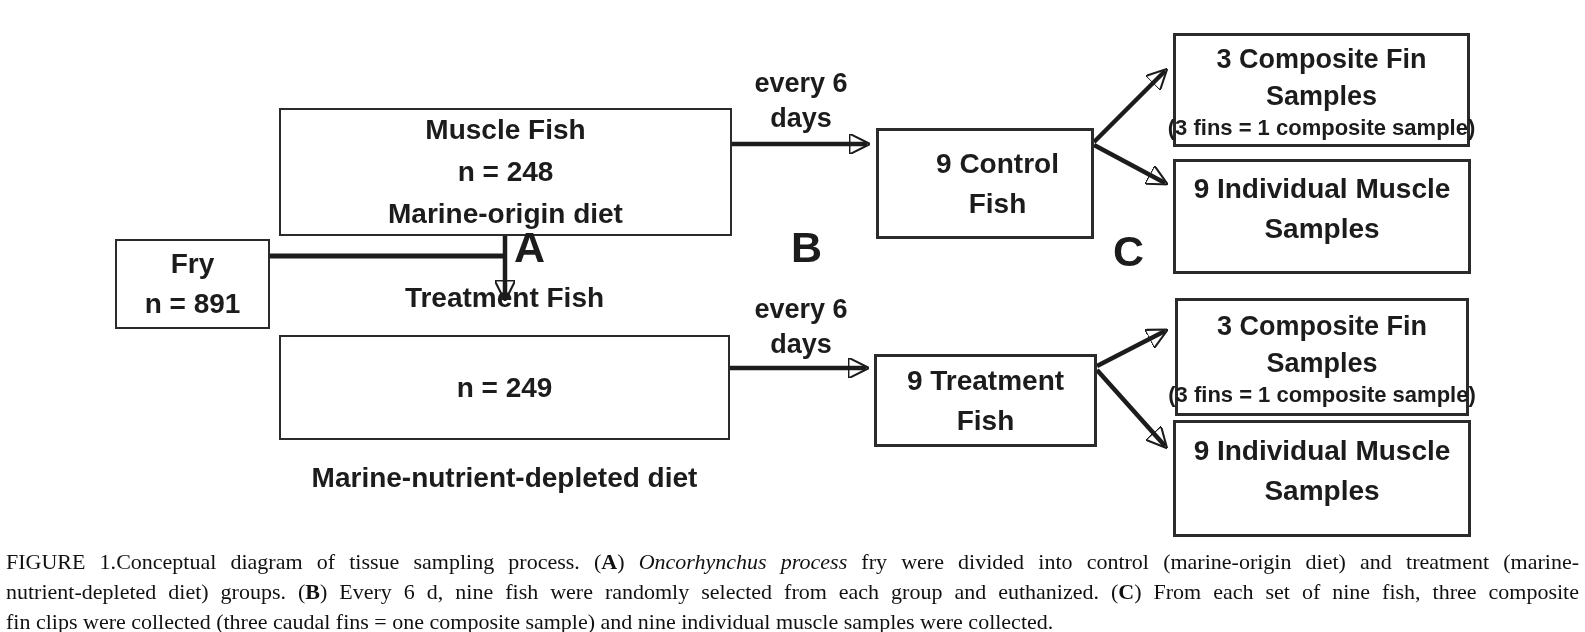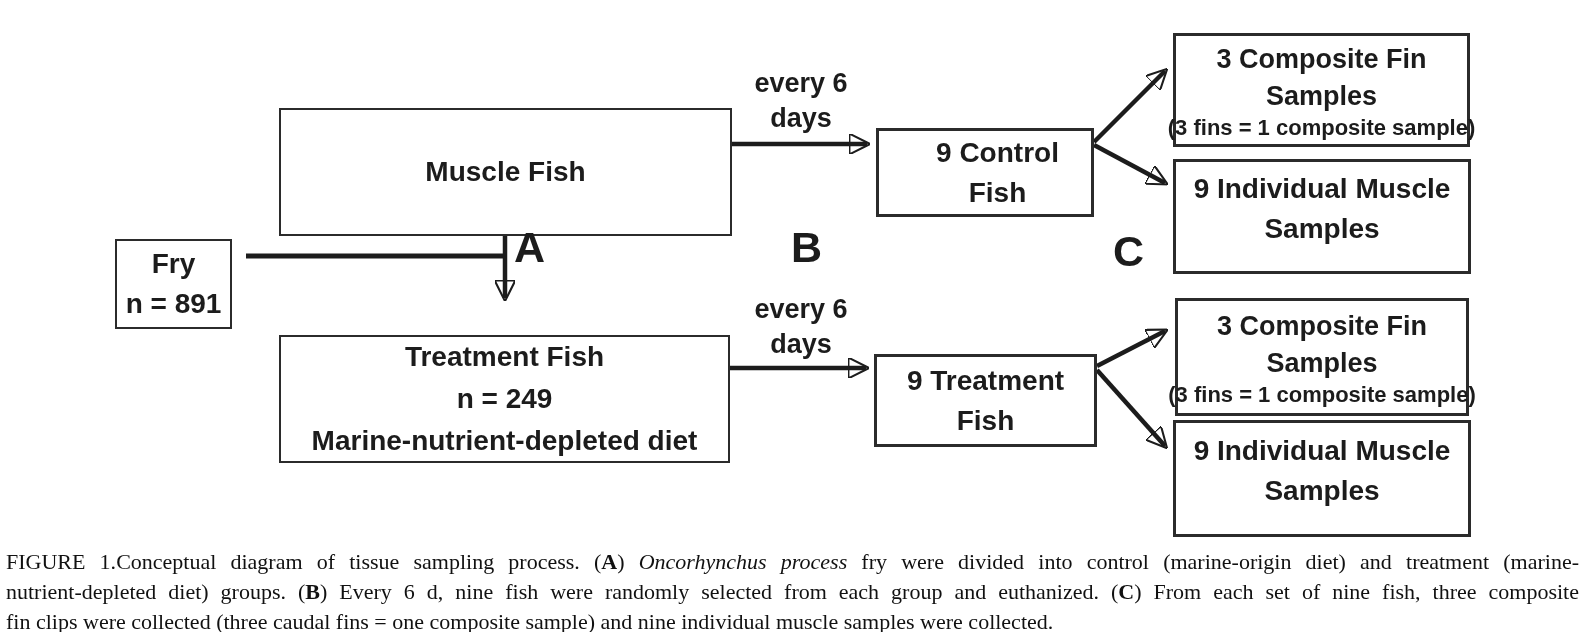--- a/index.html
+++ b/index.html
@@ -22,24 +22,24 @@
     flex-direction:column;
     align-items:center;
     justify-content:center;
     text-align:center;
     font-weight:600;
     line-height:40px;
     font-size:28px;
     margin-top:29px;
   }
   .box .ln{display:block;white-space:nowrap;}
-  #fry-box        {left:115px; top:210px; width:117px; height:90px; border-width:2.5px;}
+  #fry-box        {left:115px; top:210px; width:155px; height:90px; border-width:2.5px;}
   #control-box    {left:279px; top:79px;  width:453px; height:128px; border-width:2.5px; line-height:42px;}
-  #treatment-box  {left:279px; top:306px; width:451px; height:128px; border-width:2.5px; line-height:42px;}
-  #nine-control-box  {left:876px; top:99px;  width:218px; height:89px;padding-left:25px;}
+  #treatment-box  {left:279px; top:306px; width:451px; height:105px; border-width:2.5px; line-height:42px;gap:48px;}
+  #nine-control-box  {left:876px; top:99px;  width:218px; height:111px;padding-left:25px;}
   #nine-treatment-box{left:874px; top:325px; width:223px; height:93px;}
   #fin-top-box    {left:1173px; top:4px;   width:297px; height:114px; line-height:37px; font-size:27px;}
   #muscle-top-box {left:1173px; top:130px; width:298px; height:115px; justify-content:flex-start; padding-top:7px;}
   #fin-bottom-box {left:1175px; top:269px; width:294px; height:118px; line-height:37px; font-size:27px;}
   #muscle-bottom-box{left:1173px; top:391px; width:298px; height:117px; justify-content:flex-start; padding-top:8px;}
   .note{font-size:22px; line-height:25px; white-space:nowrap; font-weight:600;}
   
   .stage-label{
     position:absolute;
     font-size:43px;
@@ -98,20 +98,22 @@
     <line x1="1097" y1="370" x2="1165" y2="446" stroke-width="4.5" marker-end="url(#ah)"></line>
   </svg>
 
   <div class="box" id="fry-box">
     <span class="ln">Fry</span>
     <span class="ln">n = 891</span>
   </div>
 
   <div class="box" id="control-box">
     <span class="ln">Muscle Fish</span>
+    <span class="ln">n = 248</span>
+    <span class="ln">Marine-origin diet</span>
   </div>
 
   <div class="box" id="treatment-box">
     <span class="ln">Treatment Fish</span>
     <span class="ln">n = 249</span>
     <span class="ln">Marine-nutrient-depleted diet</span>
   </div>
 
   <div class="box" id="nine-control-box">
     <span class="ln">9 Control</span>

